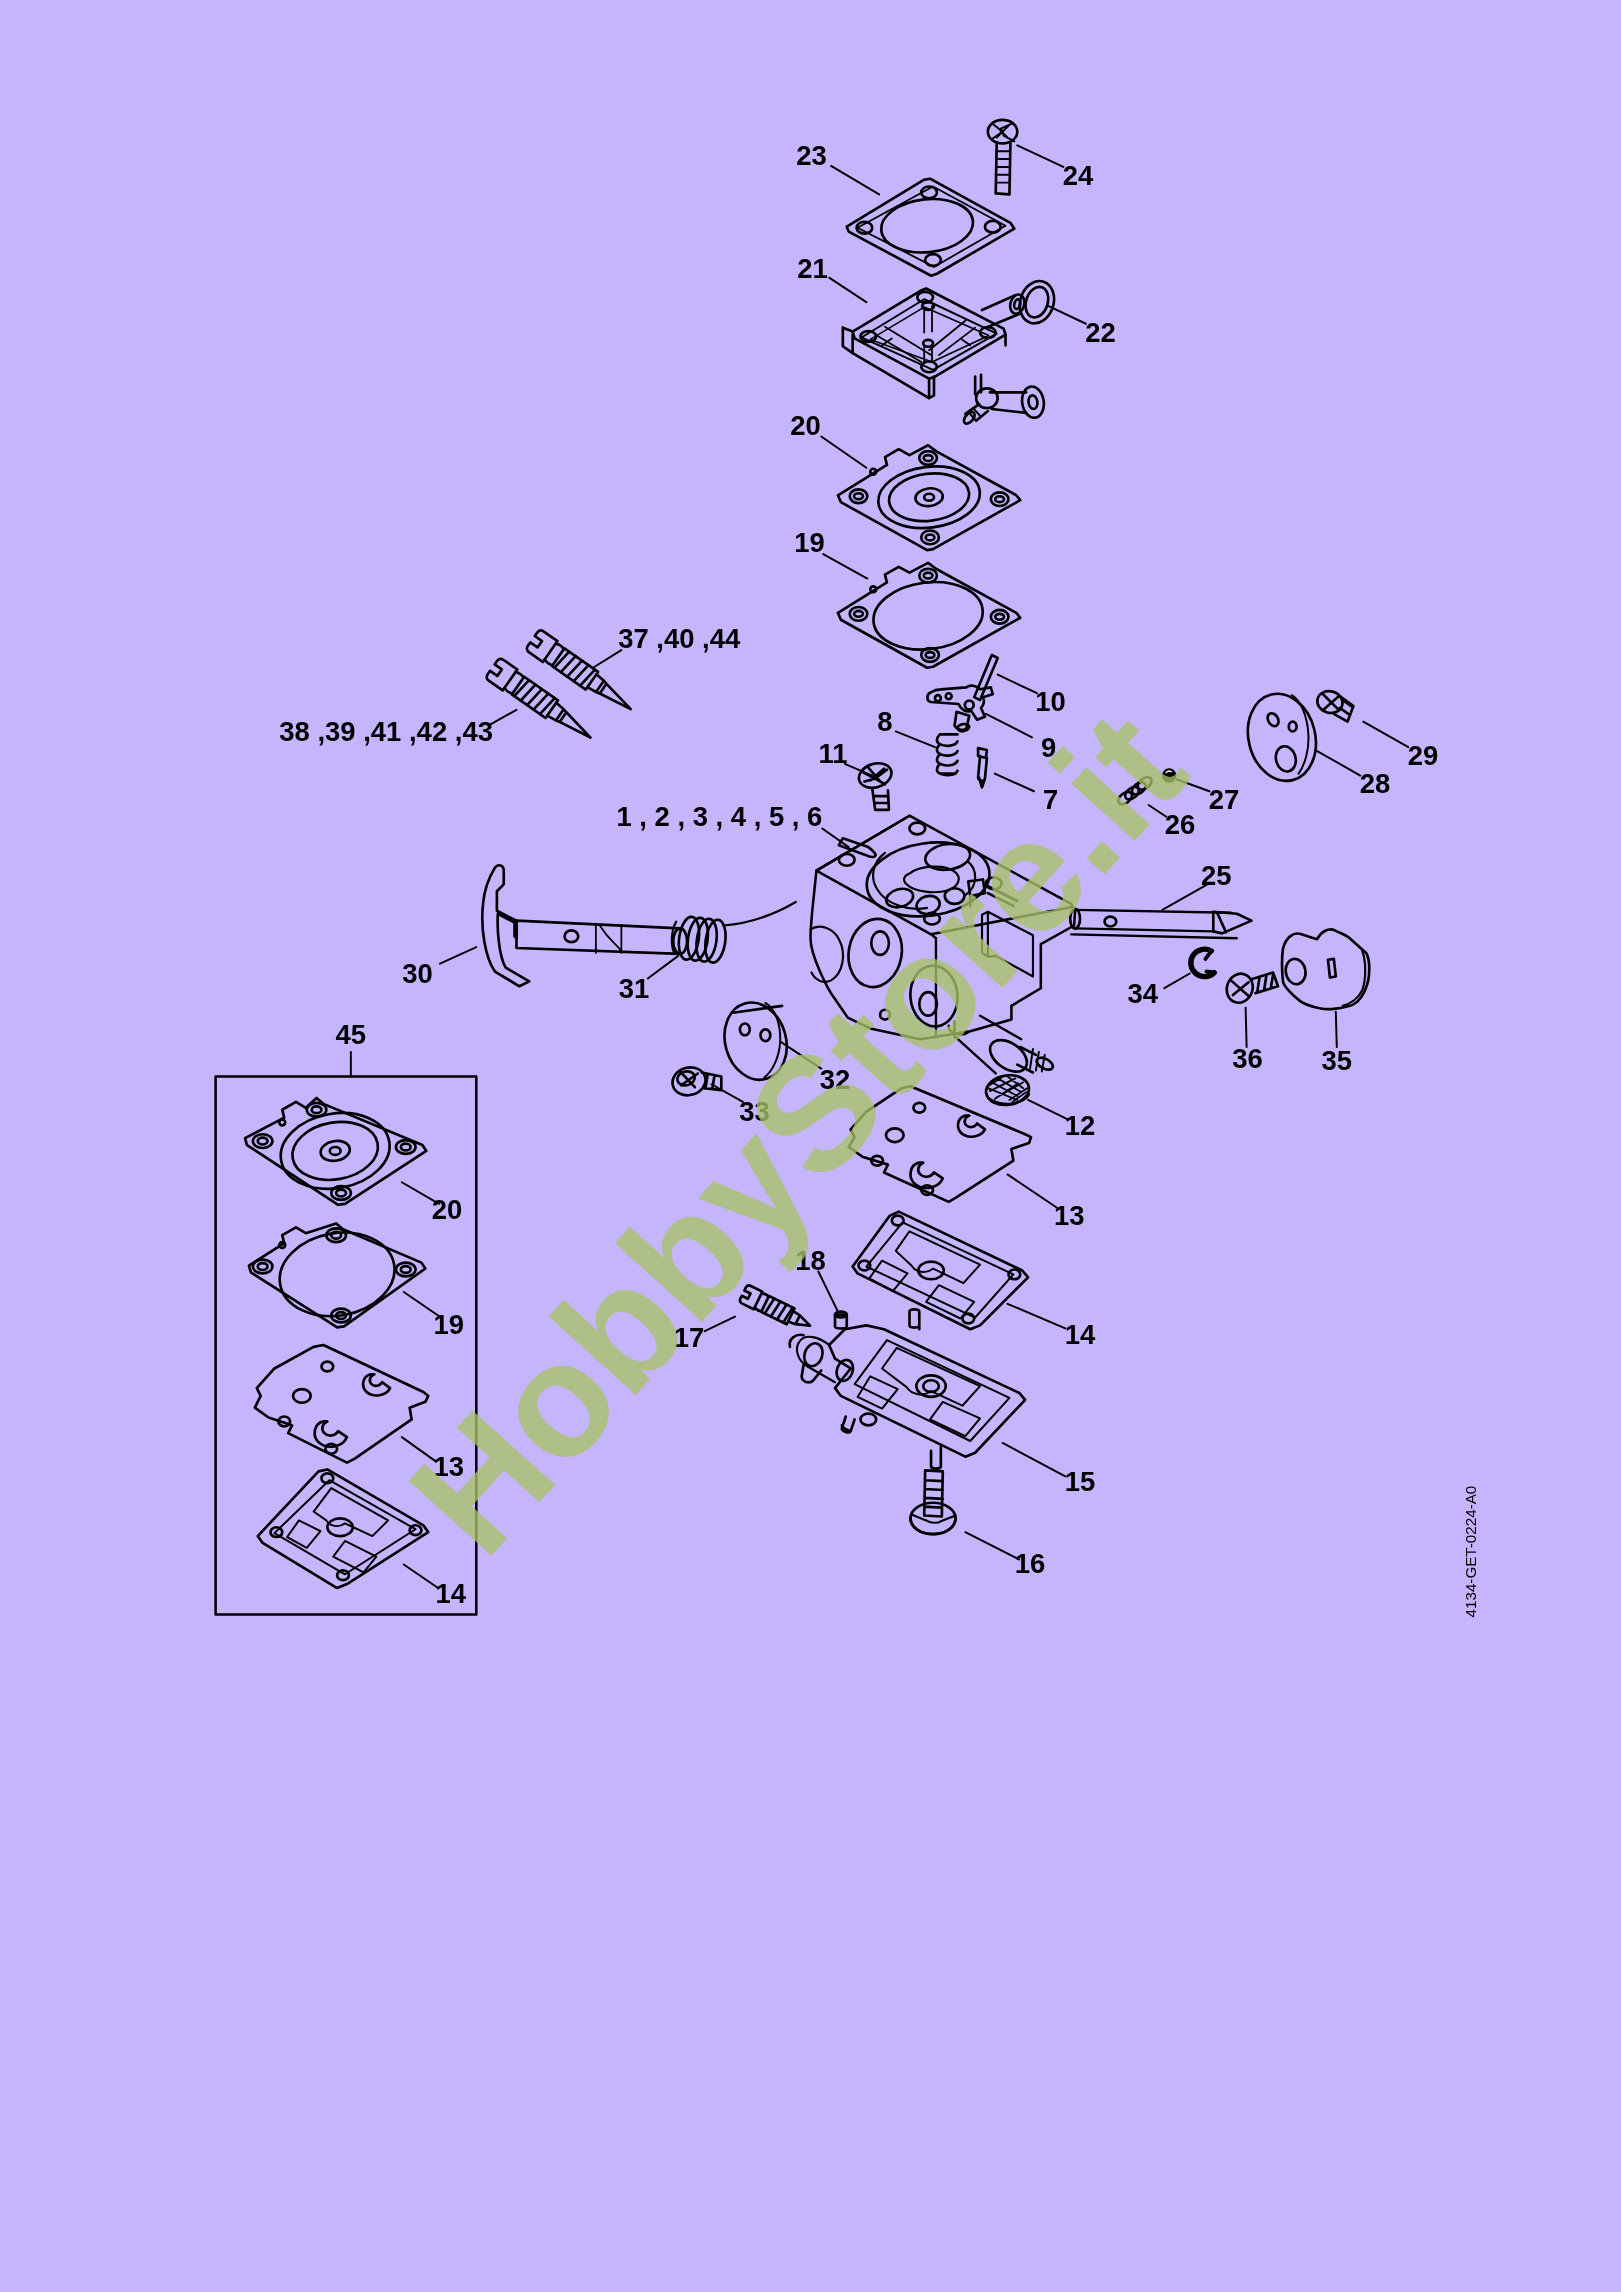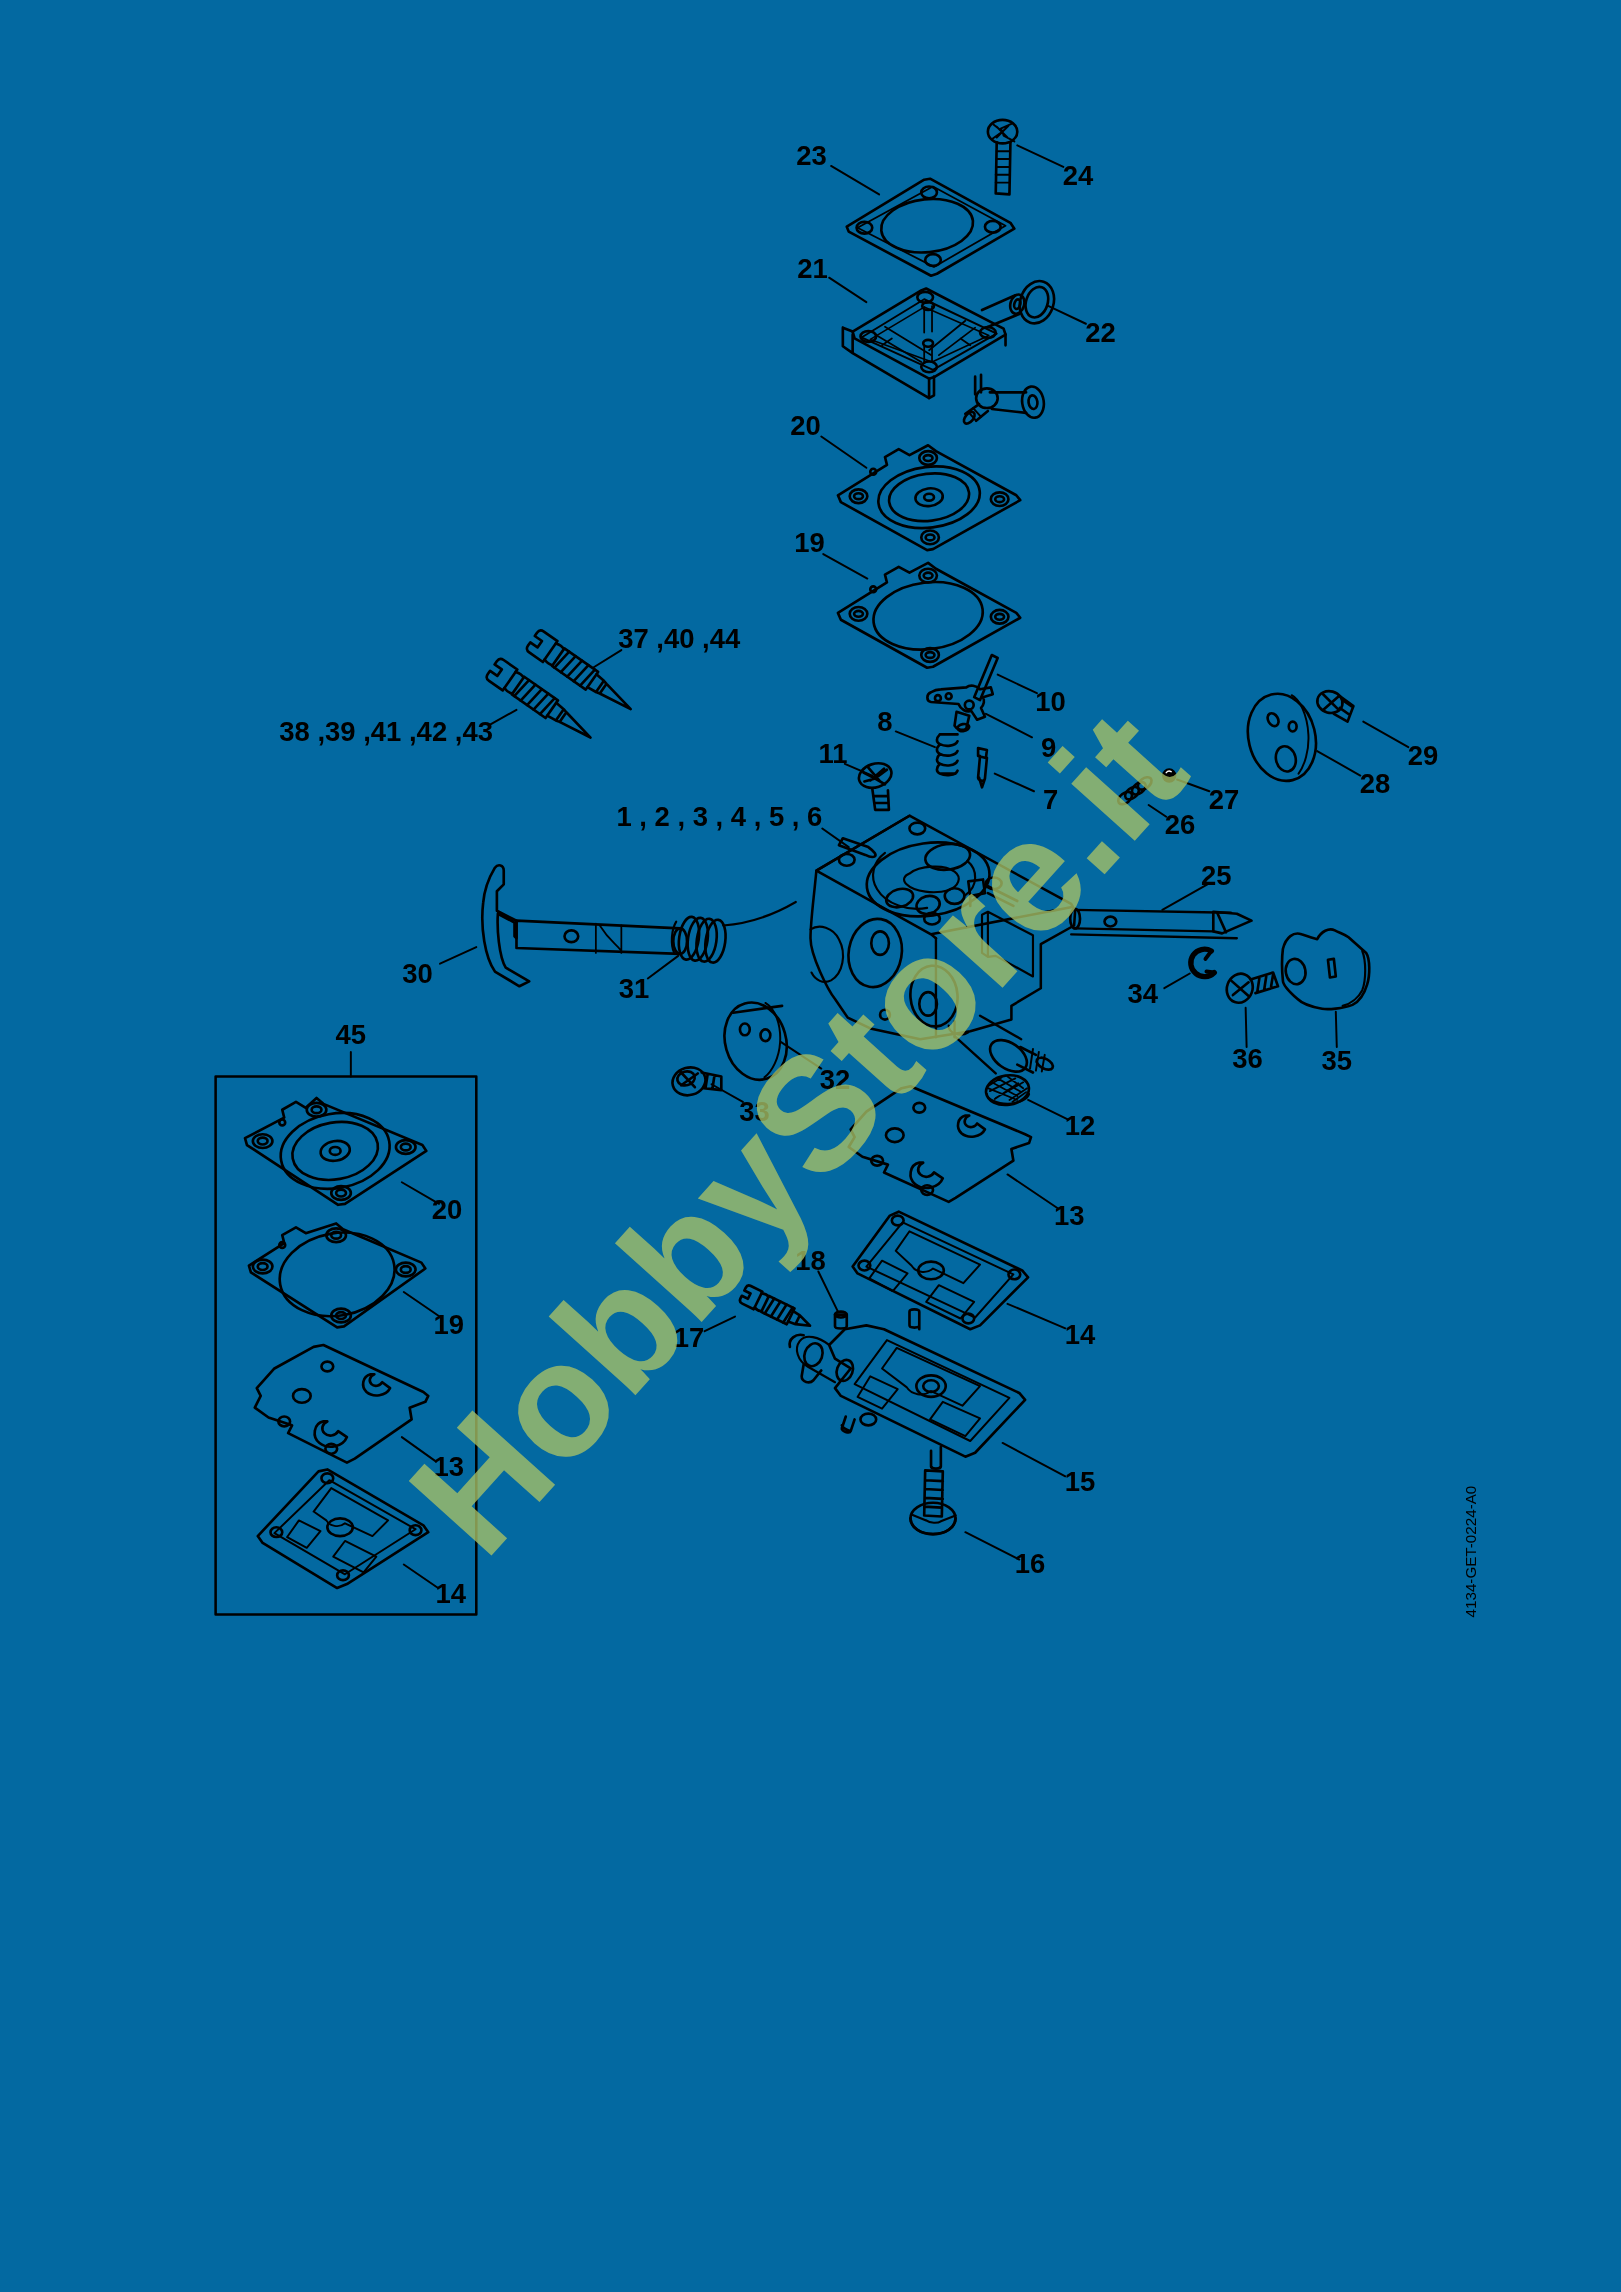--- a/index.html
+++ b/index.html
@@ -1,16 +1,16 @@
 <!DOCTYPE html>
 <html><head>
 <meta charset="utf-8">
 <style>
 html,body{margin:0;padding:0;background:#fff;}
-#page{position:relative;width:1621px;height:2293px;background:#0369a1;overflow:hidden;}
+#page{position:relative;width:1621px;height:2293px;background:#c4b5fd;overflow:hidden;}
 svg{position:absolute;top:0;left:0;}
 </style>
 </head>
 <body>
 <div id="page">
 <svg width="1621" height="2293" viewBox="0 0 1654 2339">
 <g id="diagram" fill="none" stroke="#000" stroke-width="2.7" stroke-linecap="round" stroke-linejoin="round">
 
 <g id="p24">
   <ellipse cx="1023" cy="134" rx="15" ry="12"></ellipse>

